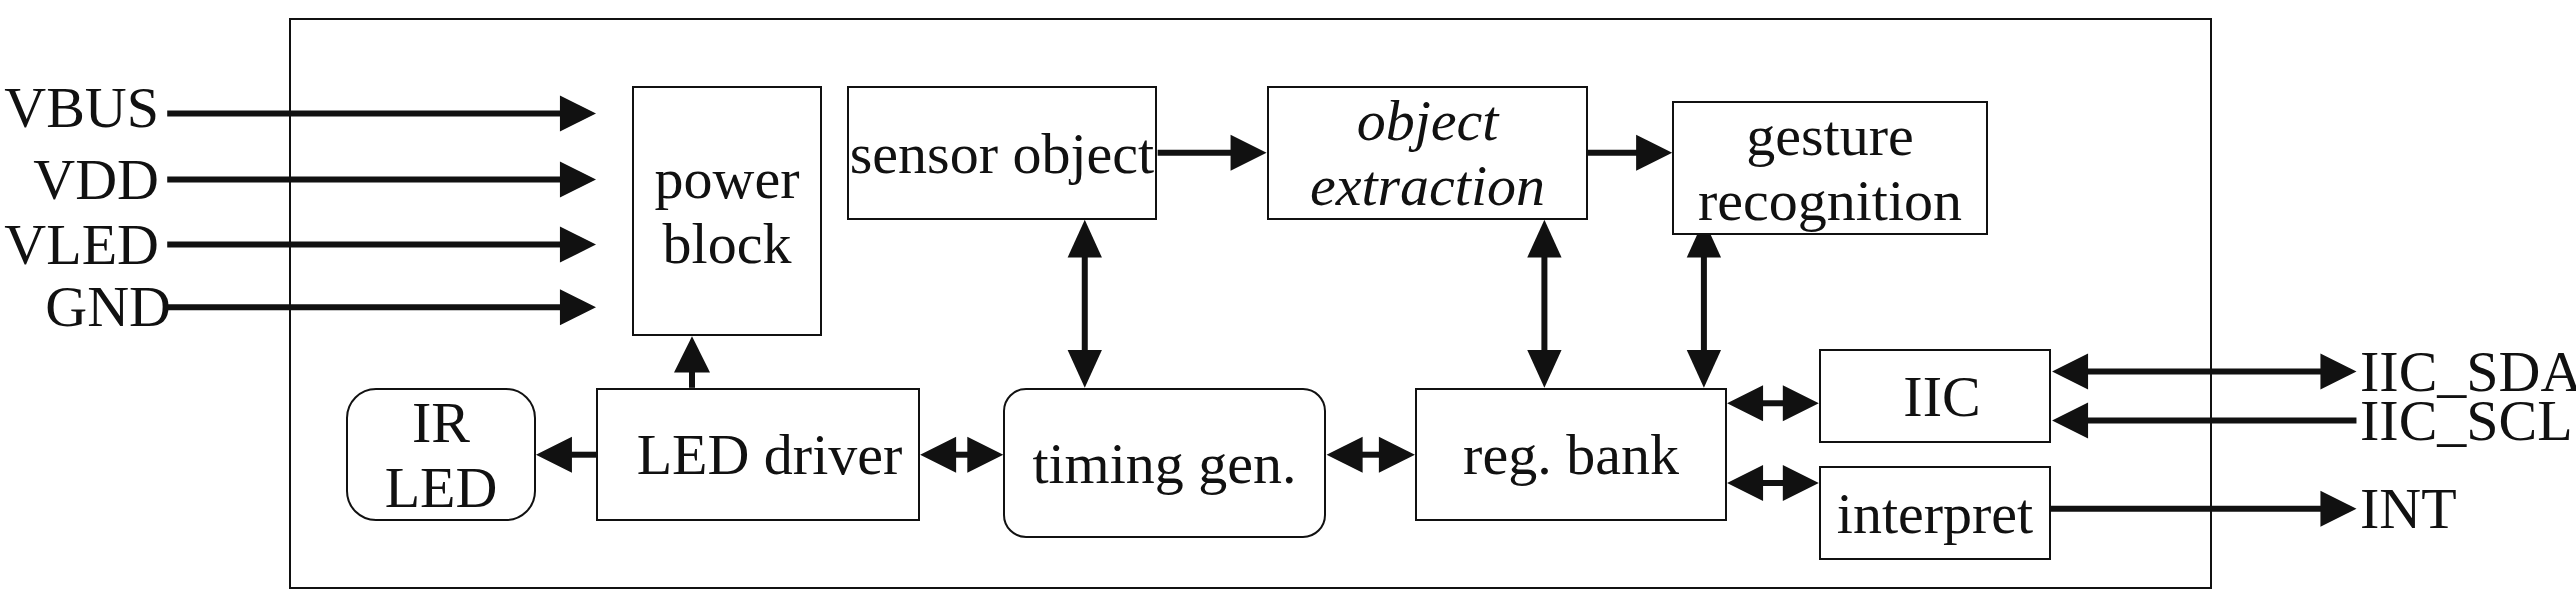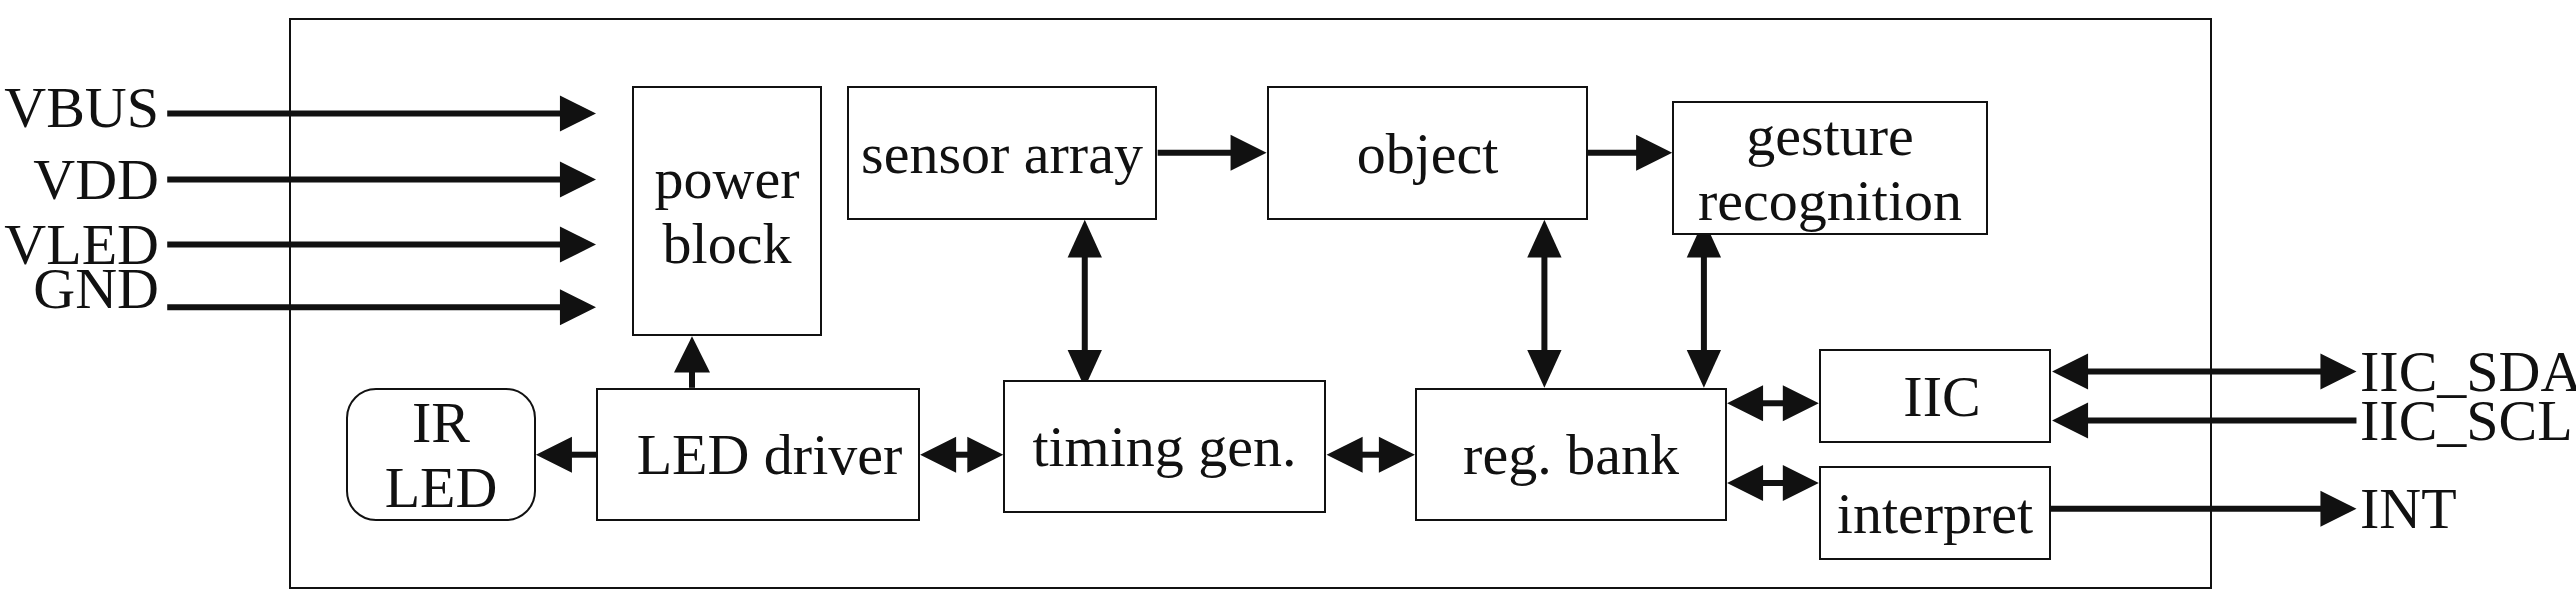--- a/index.html
+++ b/index.html
@@ -124,60 +124,61 @@
   </svg>
 
   <div class="frame"></div>
 
   <div class="box" style="left:596px;top:86px;width:190px;height:250px;margin-left:36px;">
     <span>power</span>
     <span>block</span>
   </div>
 
   <div class="box" style="left:847px;top:86px;width:310px;height:134px;">
-    <span>sensor array</span>
+    <span>sensor object</span>
   </div>
 
-  <div class="box" style="left:1267px;top:86px;width:321px;height:134px;">
+  <div class="box" style="left:1267px;top:86px;width:321px;height:134px;font-style:italic;">
     <span>object</span>
+    <span>extraction</span>
   </div>
 
   <div class="box" style="left:1672px;top:101px;width:316px;height:134px;">
     <span>gesture</span>
     <span>recognition</span>
   </div>
 
   <div class="box" style="left:346px;top:388px;width:190px;height:133px;border-radius:30px;">
     <span>IR</span>
     <span>LED</span>
   </div>
 
   <div class="box" style="left:596px;top:388px;width:324px;height:133px;padding-left:23px;">
     <span>LED driver</span>
   </div>
 
-  <div class="box" style="left:1003px;top:380px;width:323px;height:133px;">
+  <div class="box" style="left:1003px;top:388px;width:323px;height:150px;border-radius:23px;">
     <span>timing gen.</span>
   </div>
 
   <div class="box" style="left:1415px;top:388px;width:312px;height:133px;">
     <span>reg. bank</span>
   </div>
 
   <div class="box" style="left:1819px;top:349px;width:232px;height:94px;padding-left:14px;">
     <span>IIC</span>
   </div>
 
   <div class="box" style="left:1819px;top:466px;width:232px;height:94px;">
     <span>interpret</span>
   </div>
 
   <div class="pin pin-left" style="top:75px;">VBUS</div>
   <div class="pin pin-left" style="top:147px;">VDD</div>
   <div class="pin pin-left" style="top:212px;">VLED</div>
-  <div class="pin pin-left" style="top:256px;">GND</div>
+  <div class="pin pin-left" style="top:274px;padding-left:12px;">GND</div>
 
   <div class="pin pin-right" style="top:339px;">IIC_SDA</div>
   <div class="pin pin-right" style="top:388px;">IIC_SCL</div>
   <div class="pin pin-right" style="top:476px;">INT</div>
 
 </div>
 
 
 </body></html>

